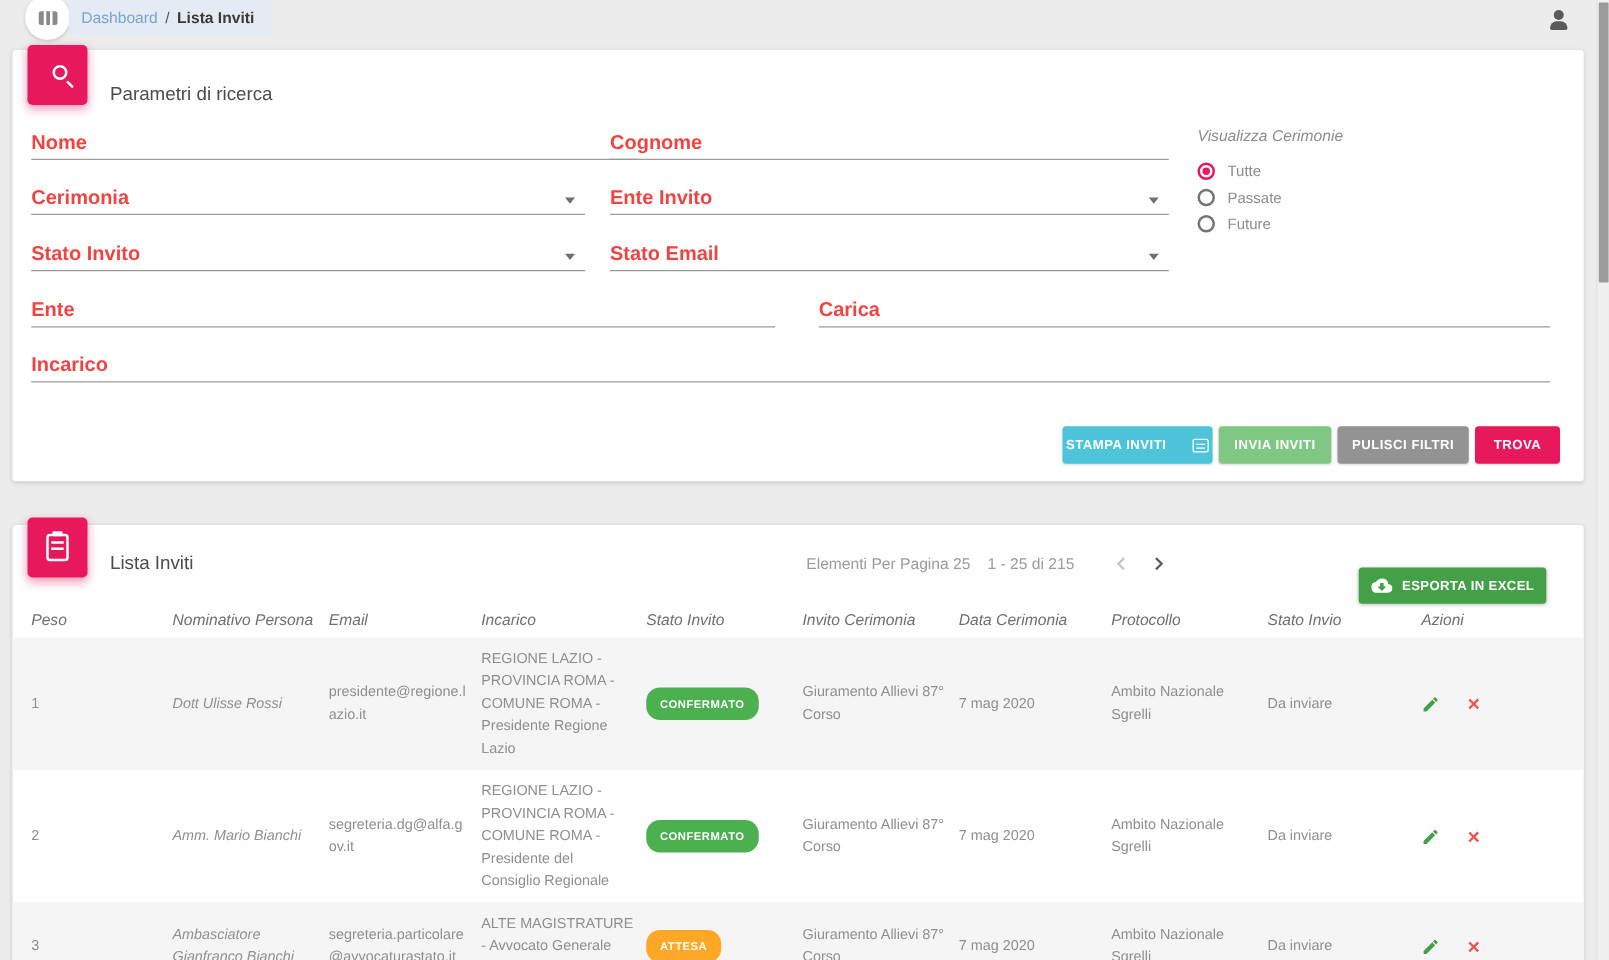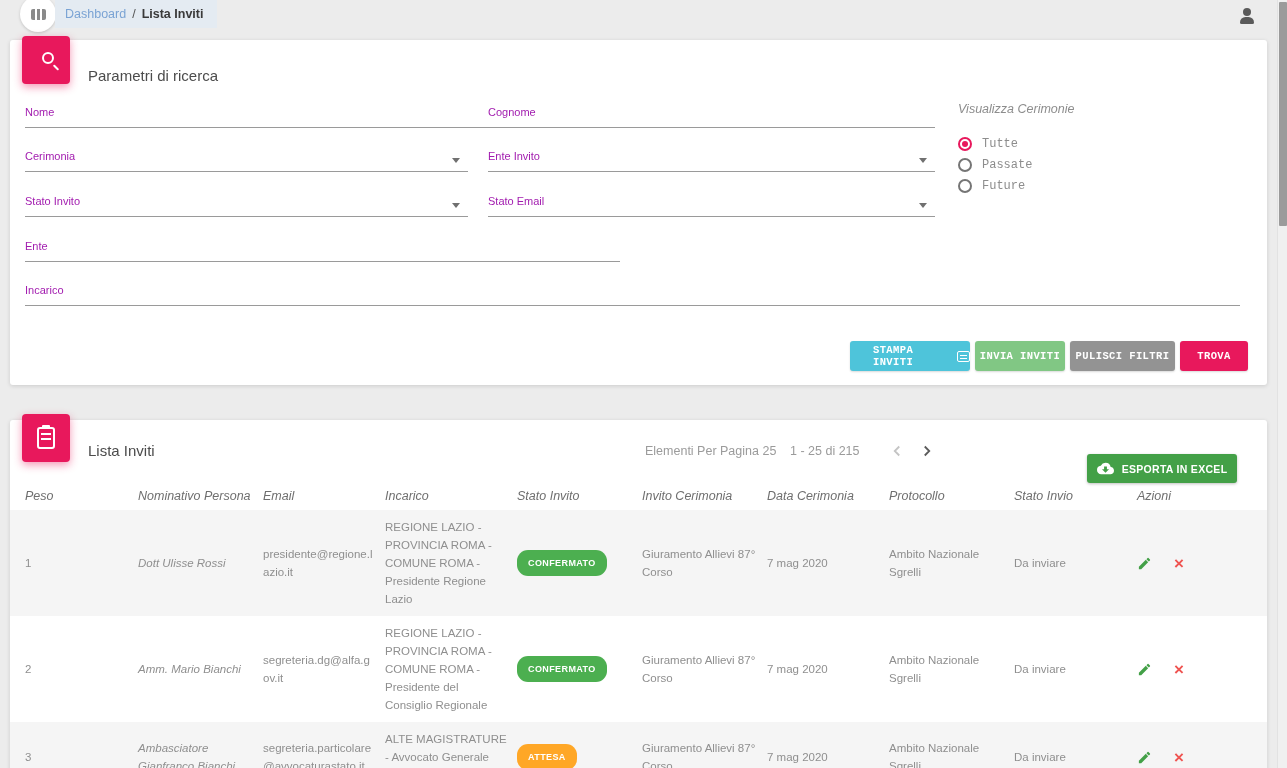--- a/index.html
+++ b/index.html
@@ -36,37 +36,37 @@
   .search-glyph::after { content:""; position:absolute; width:2px; height:7px; background:#fff; left:11px; top:10px;
     transform:rotate(-45deg); border-radius:1px; }
   
   .clip-glyph { position:relative; width:18px; height:22px; border:2px solid #fff; border-radius:3px; }
   .clip-glyph::before { content:""; position:absolute; left:3px; top:-4px; width:8px; height:4px; background:#fff; border-radius:1px; }
   .clip-glyph::after { content:""; position:absolute; left:2px; top:4px; width:10px; height:2px; background:#fff;
     box-shadow:0 5px 0 #fff; }
 
   
   .field { position:absolute; height:24px; border-bottom:1px solid #9a9a9a; cursor:text; }
-  .flabel { position:absolute; left:0; top:2px; font-size:11px; color:#a21caf; }
+  .flabel { position:absolute; left:0; top:2px; font-size:16px; color:#ef4444;font-weight:bold; }
   .dd-arrow { position:absolute; right:8px; bottom:8px; width:0; height:0;
     border-left:4px solid transparent; border-right:4px solid transparent; border-top:5px solid #707070; }
 
   .vis-label { position:absolute; left:948px; top:62px; font-size:12.5px; color:#8d8d8d;font-style:italic; }
   .radio-group { position:absolute; left:948px; top:90px; }
-  .radio-row { display:flex; align-items:flex-end; gap:10px; height:21px; cursor:pointer;font-family:Liberation Mono, monospace; }
+  .radio-row { display:flex; align-items:flex-start; gap:10px; height:21px; cursor:pointer; }
   .radio-circle { width:14px; height:14px; border:2px solid #757575; border-radius:50%; position:relative; flex:0 0 auto; }
   .radio-circle.sel { border-color:#e8185c; }
   .radio-circle.sel::after { content:""; position:absolute; inset:2px; border-radius:50%; background:#e8185c; }
   .radio-label { font-size:12px; color:#8d8d8d; }
 
   
   .btn-row { position:absolute; right:19px; top:301px; display:flex; gap:5px; }
   .btn { height:30px; border:none; border-radius:3px; color:#fff; font-weight:bold; font-size:10.5px;
     letter-spacing:.4px; cursor:pointer; display:flex; align-items:center; justify-content:center; gap:21px;
-    font-family:Liberation Mono, monospace; box-shadow:0 1px 2px rgba(0,0,0,.15); }
+    font-family:Liberation Sans, sans-serif; box-shadow:0 1px 2px rgba(0,0,0,.15); }
   .pdf-glyph { width:13px; height:11px; border:1px solid #fff; border-radius:2px; position:relative; }
   .pdf-glyph::after { content:""; position:absolute; left:2px; top:3px; width:7px; height:1px; background:#fff; box-shadow:0 3px 0 #fff; }
 
   
   .pg-text { position:absolute; top:24px; font-size:12.5px; color:#9b9b9b;text-align:right; }
   .chev { position:absolute; top:22px; width:18px; height:18px; cursor:pointer; }
   .export-btn { position:absolute; left:1077px; top:13px; width:150px; height:29px; background:#43a047;
     border:none; border-radius:3px; color:#fff; font-weight:bold; font-size:10.5px; letter-spacing:.3px;
     display:flex; align-items:center; justify-content:center; gap:8px; cursor:pointer;
     font-family:"Liberation Sans", sans-serif; box-shadow:0 1px 3px rgba(0,0,0,.25);margin-top:21px; }
@@ -133,20 +133,23 @@
       <span class="flabel">Stato Invito</span>
       <span class="dd-arrow"></span>
     </div>
     <div class="field" style="left:478px; top:153px; width:447px;">
       <span class="flabel">Stato Email</span>
       <span class="dd-arrow"></span>
     </div>
 
     <div class="field" style="left:15px; top:198px; width:595px;">
       <span class="flabel">Ente</span>
+    </div>
+    <div class="field" style="left:645px; top:198px; width:585px;">
+      <span class="flabel">Carica</span>
     </div>
     <div class="field" style="left:15px; top:242px; width:1215px;">
       <span class="flabel">Incarico</span>
     </div>
 
     <div class="vis-label">Visualizza Cerimonie</div>
     <div class="radio-group">
         <div class="radio-row">
           <span class="radio-circle sel"></span>
           <span class="radio-label">Tutte</span>

